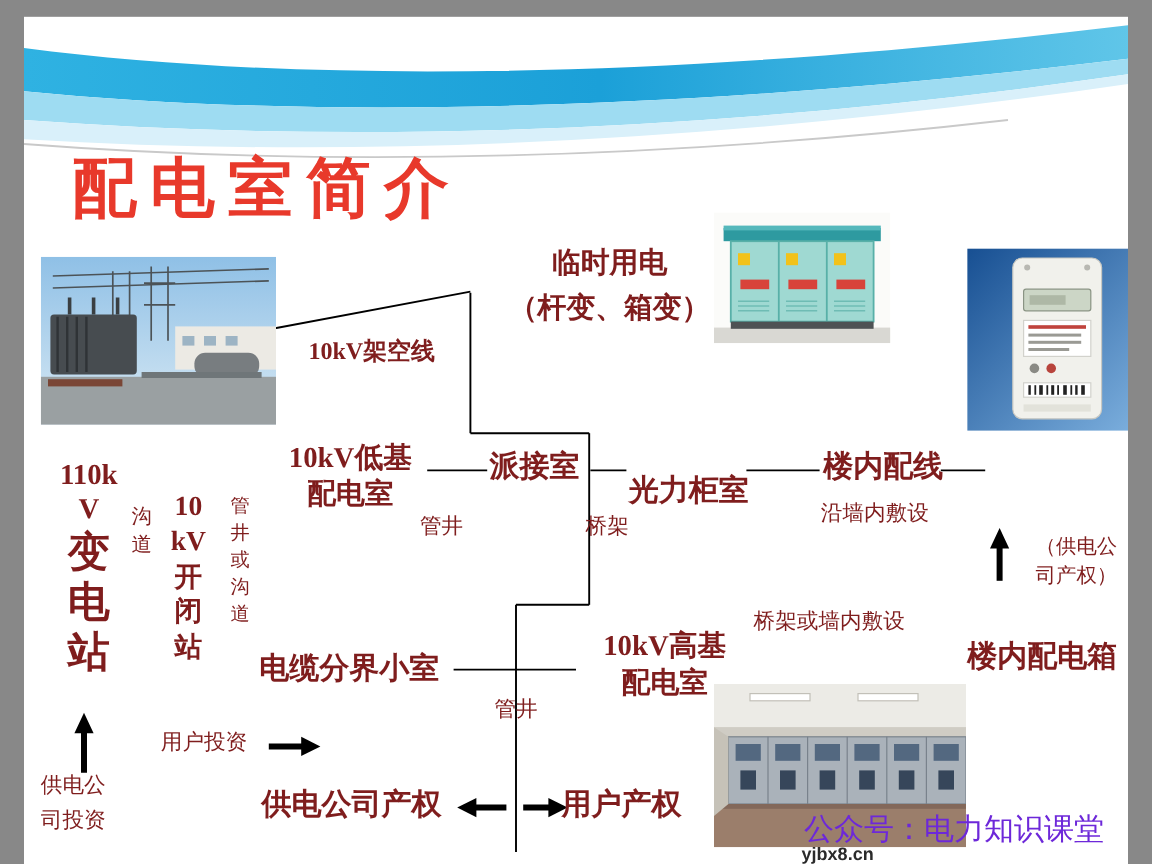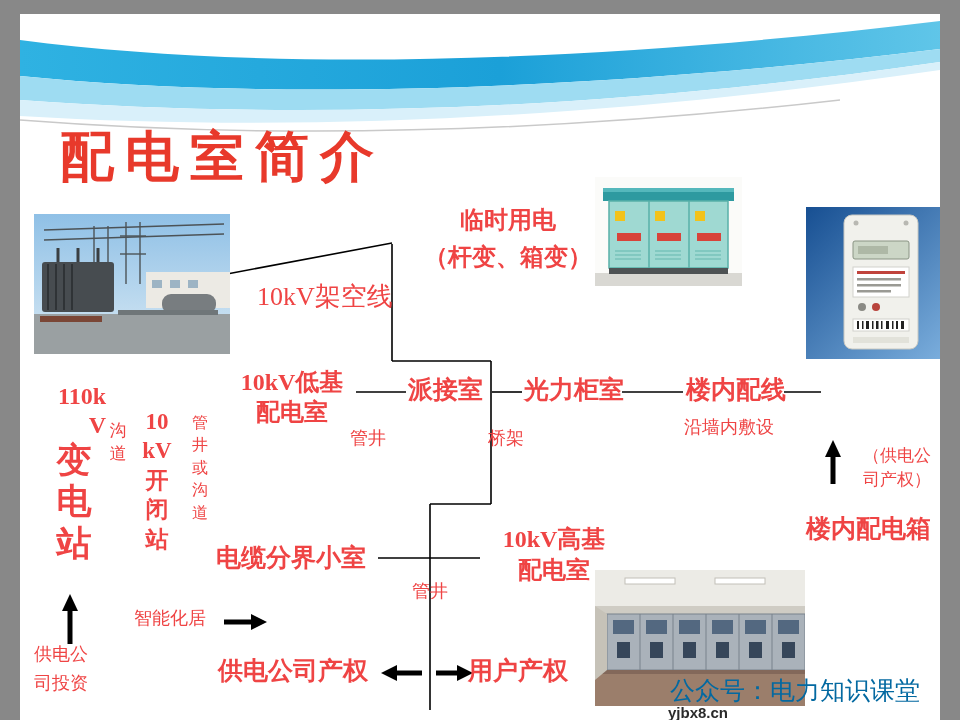--- a/index.html
+++ b/index.html
@@ -1,26 +1,26 @@
 <!DOCTYPE html>
 <html><head>
 <meta charset="utf-8">
 <style>
   html,body{margin:0;padding:0;background:#888;}
   .slide{position:relative;width:920px;height:720px;background:#ffffff;overflow:hidden;
          font-family:"Liberation Serif","DejaVu Serif",serif;margin:14px auto;}
   .abs{position:absolute;}
-  .txt{position:absolute;white-space:pre-line;color:#ef4444;line-height:1.3;}
+  .txt{position:absolute;white-space:pre-line;color:#7f1d1d;line-height:1.3;}
   .n{font-size:25px;font-weight:bold;}
   .s{font-size:18px;}
   .xs{font-size:17px;}
   .ctr{text-align:center;}
   .title{position:absolute;left:40px;top:116px;font-size:54px;font-weight:bold;
          color:#e8392b;letter-spacing:11px;line-height:1;}
-  .watermark{position:absolute;left:650px;top:660px;font-size:25px;color:#0369a1;z-index:30;
+  .watermark{position:absolute;left:650px;top:660px;font-size:25px;color:#6d28d9;z-index:30;
              font-family:"Liberation Sans","DejaVu Sans",sans-serif;}
   .sitelogo{position:absolute;left:648px;top:690px;font-size:15px;font-weight:bold;color:#2a2a2a;z-index:30;
             font-family:"Liberation Sans","DejaVu Sans",sans-serif;}
   svg{display:block;}
   .photo{position:absolute;z-index:5;}
   .lines{position:absolute;left:0;top:0;z-index:4;pointer-events:none;}
   .texts-layer{z-index:10;}
 </style>
 </head>
 <body>
@@ -221,23 +221,23 @@
     </g>
     <g stroke="#000" stroke-width="5" fill="#000">
       <line x1="813" y1="440" x2="813" y2="470"></line>
       <polygon points="813,426 805,443 821,443" stroke="none"></polygon>
     </g>
   </svg>
 
   <div class="txt n ctr texts-layer" style="left:390px;top:188px;width:196px;line-height:1.55;font-size:24px;">临时用电
 （杆变、箱变）</div>
 
-  <div class="txt s texts-layer" style="left:237px;top:266px;font-size:26px;font-weight:normal;">10kV架空线</div>
-
-  <div class="txt ctr texts-layer" style="left:22px;top:368px;width:64px;font-size:24px;font-weight:bold;line-height:1.2;text-align:right;">110k
+  <div class="txt s texts-layer" style="left:237px;top:266px;font-size:20px;font-weight:bold;">10kV架空线</div>
+
+  <div class="txt ctr texts-layer" style="left:22px;top:368px;width:64px;font-size:24px;font-weight:bold;line-height:1.2;">110k
 V</div>
   <div class="txt ctr texts-layer" style="left:24px;top:426px;width:60px;font-size:35px;font-weight:bold;line-height:1.18;">变
 电
 站</div>
 
   <div class="txt xs ctr texts-layer" style="left:86px;top:406px;width:24px;line-height:1.35;">沟
 道</div>
 
   <div class="txt ctr texts-layer" style="left:116px;top:393px;width:42px;font-size:23px;font-weight:bold;line-height:1.28;">10
 kV
@@ -253,45 +253,46 @@
 
   <div class="txt n ctr texts-layer" style="left:208px;top:353px;width:128px;font-size:24px;line-height:1.25;">10kV低基
 配电室</div>
 
   <div class="txt s texts-layer" style="left:330px;top:413px;">管井</div>
 
   <div class="txt n texts-layer" style="left:388px;top:360px;">派接室</div>
 
   <div class="txt s texts-layer" style="left:468px;top:413px;">桥架</div>
 
-  <div class="txt n texts-layer" style="left:504px;top:360px;">光力柜室</div>
+  <div class="txt n texts-layer" style="left:504px;top:380px;">光力柜室</div>
 
   <div class="txt n texts-layer" style="left:666px;top:360px;">楼内配线</div>
 
   <div class="txt s texts-layer" style="left:664px;top:402px;">沿墙内敷设</div>
 
 
   <div class="txt n texts-layer" style="left:196px;top:528px;">电缆分界小室</div>
 
   <div class="txt xs texts-layer" style="left:843px;top:430px;line-height:1.4;">（供电公
 司产权）</div>
 
   <div class="txt n ctr texts-layer" style="left:458px;top:510px;width:152px;font-size:24px;line-height:1.3;">10kV高基
 配电室</div>
 
   <div class="txt s texts-layer" style="left:392px;top:566px;">管井</div>
 
-
-  <div class="txt n texts-layer" style="left:786px;top:499px;">楼内配电箱</div>
+  <div class="txt s texts-layer" style="left:608px;top:492px;">桥架或墙内敷设</div>
+
+  <div class="txt n texts-layer" style="left:786px;top:518px;">楼内配电箱</div>
 
 
   <div class="txt s texts-layer" style="left:14px;top:626px;line-height:1.6;text-align:center;">供电公
 司投资</div>
 
-  <div class="txt s texts-layer" style="left:114px;top:593px;">智能化居</div>
+  <div class="txt s texts-layer" style="left:114px;top:593px;">用户投资</div>
 
   <div class="txt n texts-layer" style="left:198px;top:641px;">供电公司产权</div>
 
   <div class="txt n texts-layer" style="left:448px;top:641px;">用户产权</div>
 
   <div class="watermark">公众号：电力知识课堂</div>
   <div class="sitelogo">yjbx8.cn</div>
 
 </div>
 

